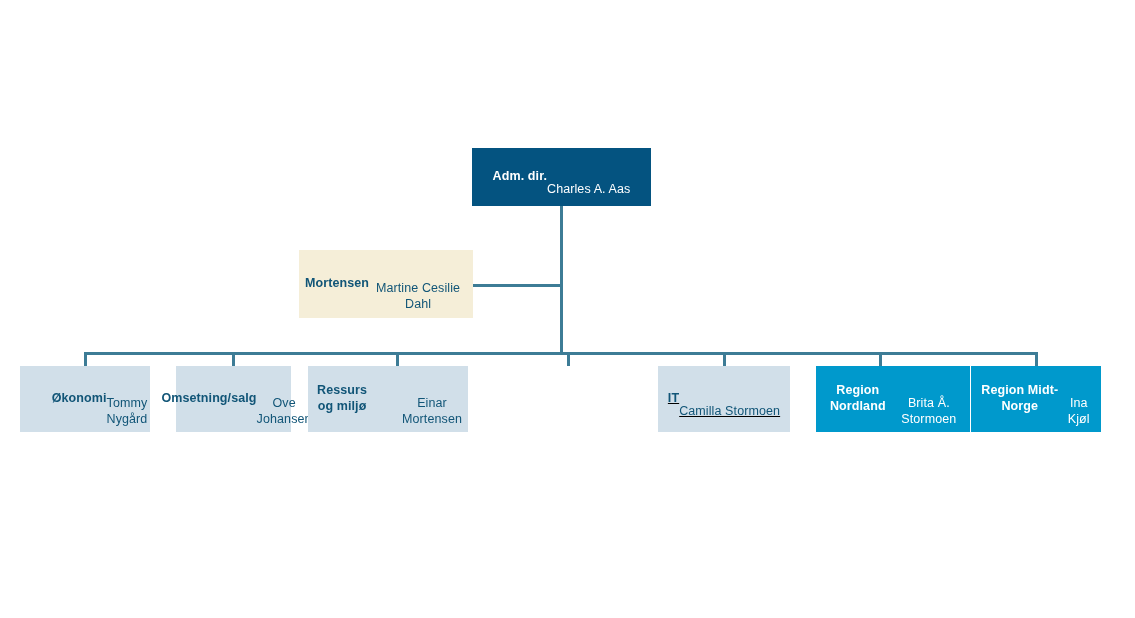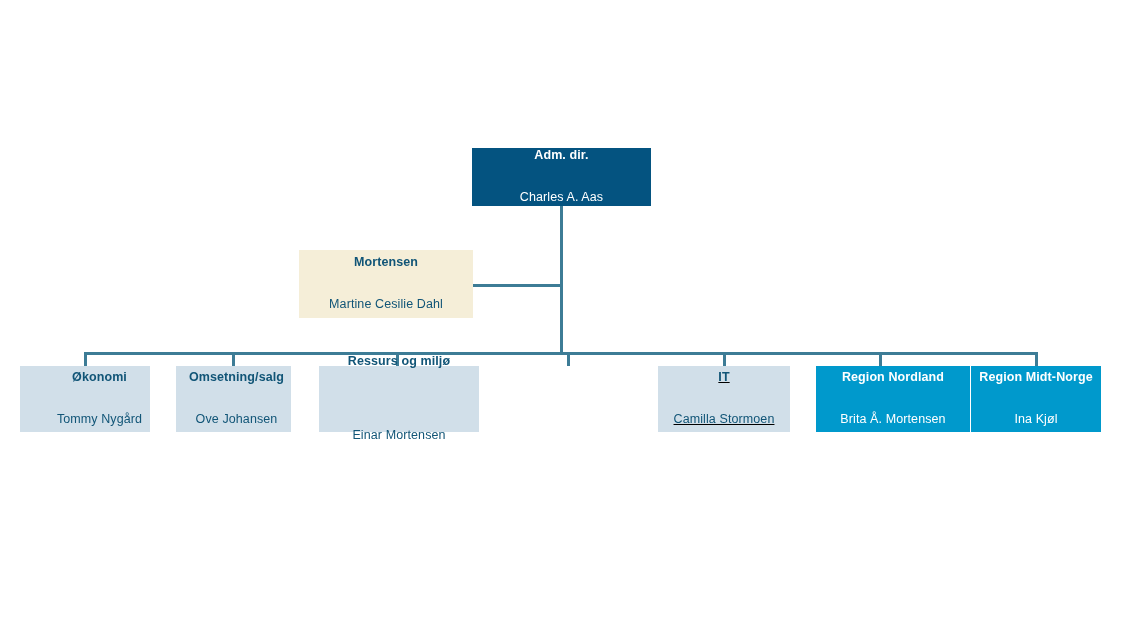--- a/index.html
+++ b/index.html
@@ -26,21 +26,21 @@
     background: #3d7c96;
   }
   .conn-v { width: 3px; }
   .conn-h { height: 3px; }
 
   
   .node {
     position: absolute;
     box-sizing: border-box;
     display: flex;
-    flex-direction: column;
+    flex-direction: row;
     align-items: center;
     justify-content: center;
     text-align: center;
     padding: 4px 6px;
   }
   .node .title {
     font-weight: bold;
     font-size: 12.5px;
     line-height: 1.25;
     letter-spacing: 0.1px;
@@ -109,34 +109,34 @@
   <div class="node dept" style="left:20px; top:366px; width:130px; height:66px;padding-left:35px;">
     <div class="title">Økonomi</div>
     <div class="person">Tommy Nygård</div>
   </div>
 
   <div class="node dept" style="left:176px; top:366px; width:115px; height:66px;padding-left:12px;">
     <div class="title">Omsetning/salg</div>
     <div class="person">Ove Johansen</div>
   </div>
 
-  <div class="node dept" style="left:319px; top:366px; width:160px; height:66px;gap:32px;">
+  <div class="node dept" style="left:308px; top:366px; width:160px; height:66px;gap:32px;">
     <div class="title">Ressurs og miljø</div>
     <div class="person">Einar Mortensen</div>
   </div>
 
 
   <div class="node dept" style="left:658px; top:366px; width:132px; height:66px;text-decoration:underline;">
     <div class="title">IT</div>
     <div class="person">Camilla Stormoen</div>
   </div>
 
   <div class="node region" style="left:816px; top:366px; width:154px; height:66px;">
     <div class="title">Region Nordland</div>
-    <div class="person">Brita Å. Mortensen</div>
+    <div class="person">Brita Å. Stormoen</div>
   </div>
 
   <div class="node region" style="left:971px; top:366px; width:130px; height:66px;">
     <div class="title">Region Midt-Norge</div>
     <div class="person">Ina Kjøl</div>
   </div>
 
 </div>
 
 </body></html>

